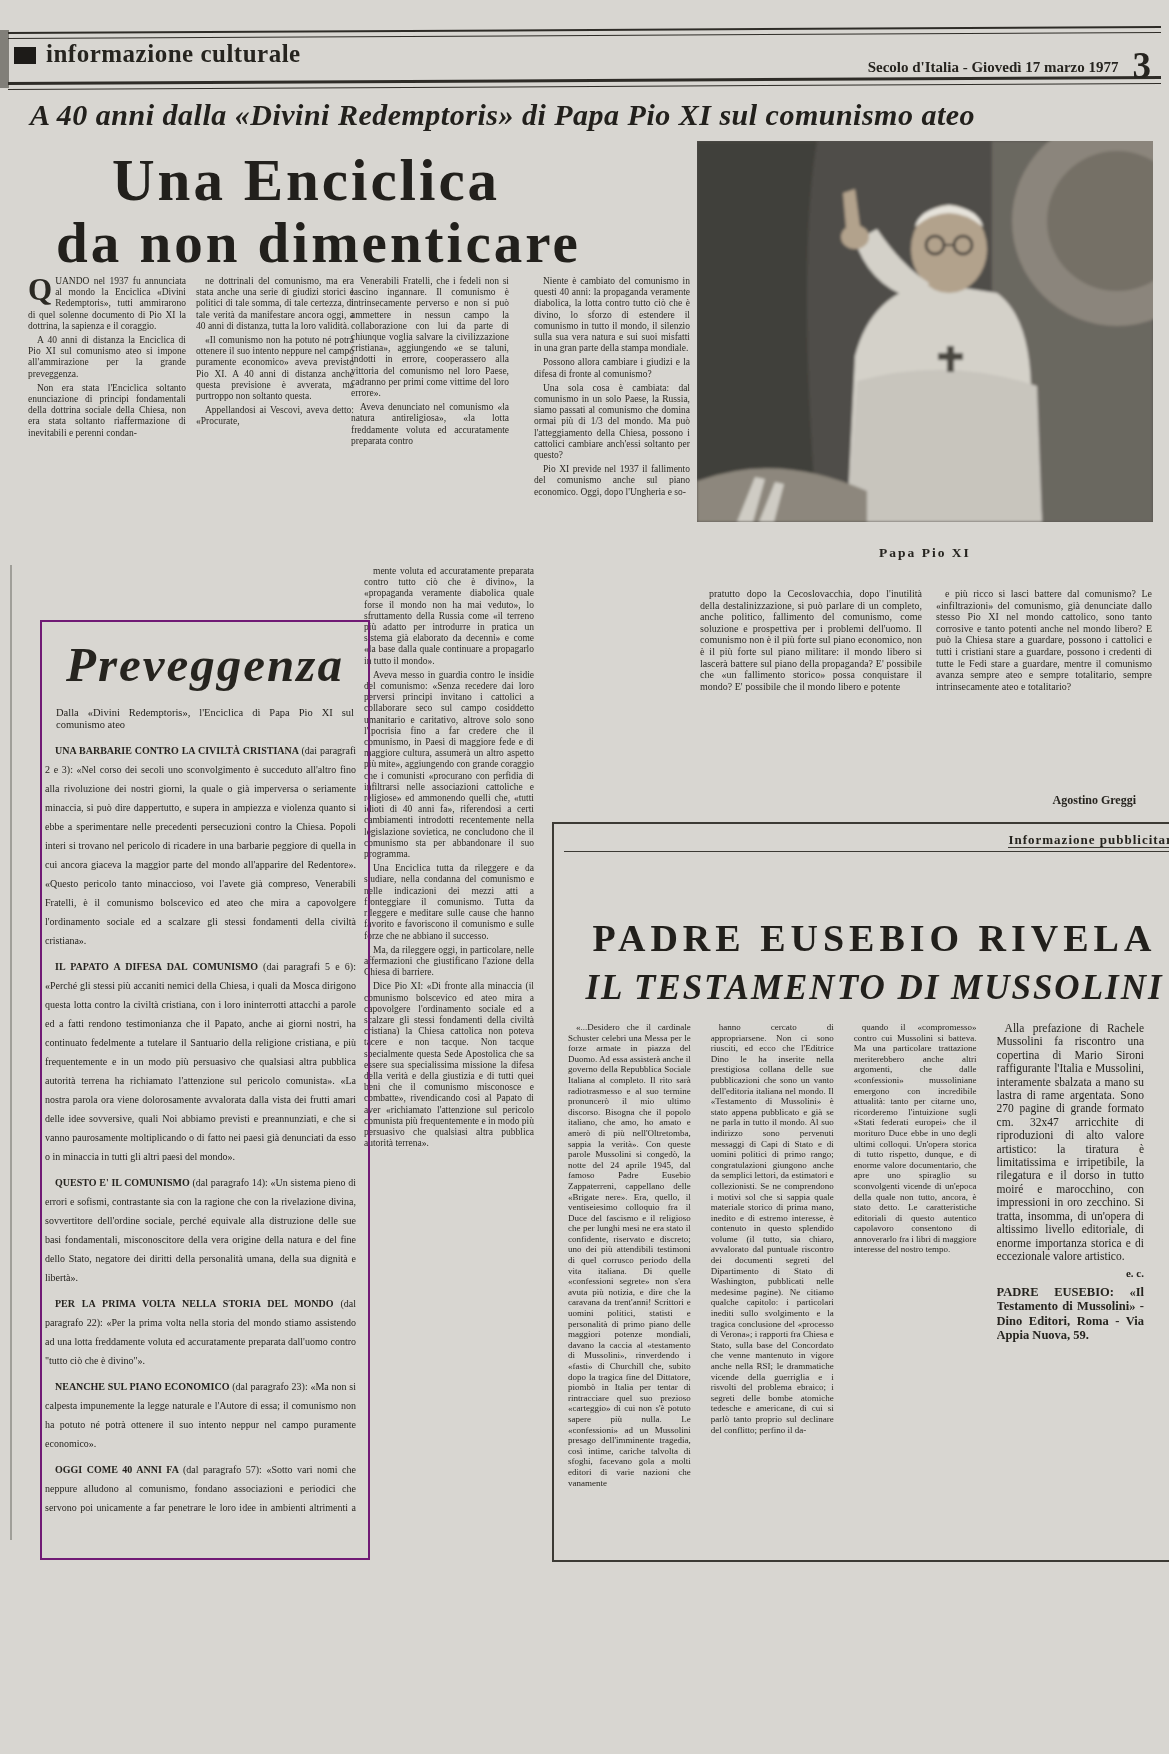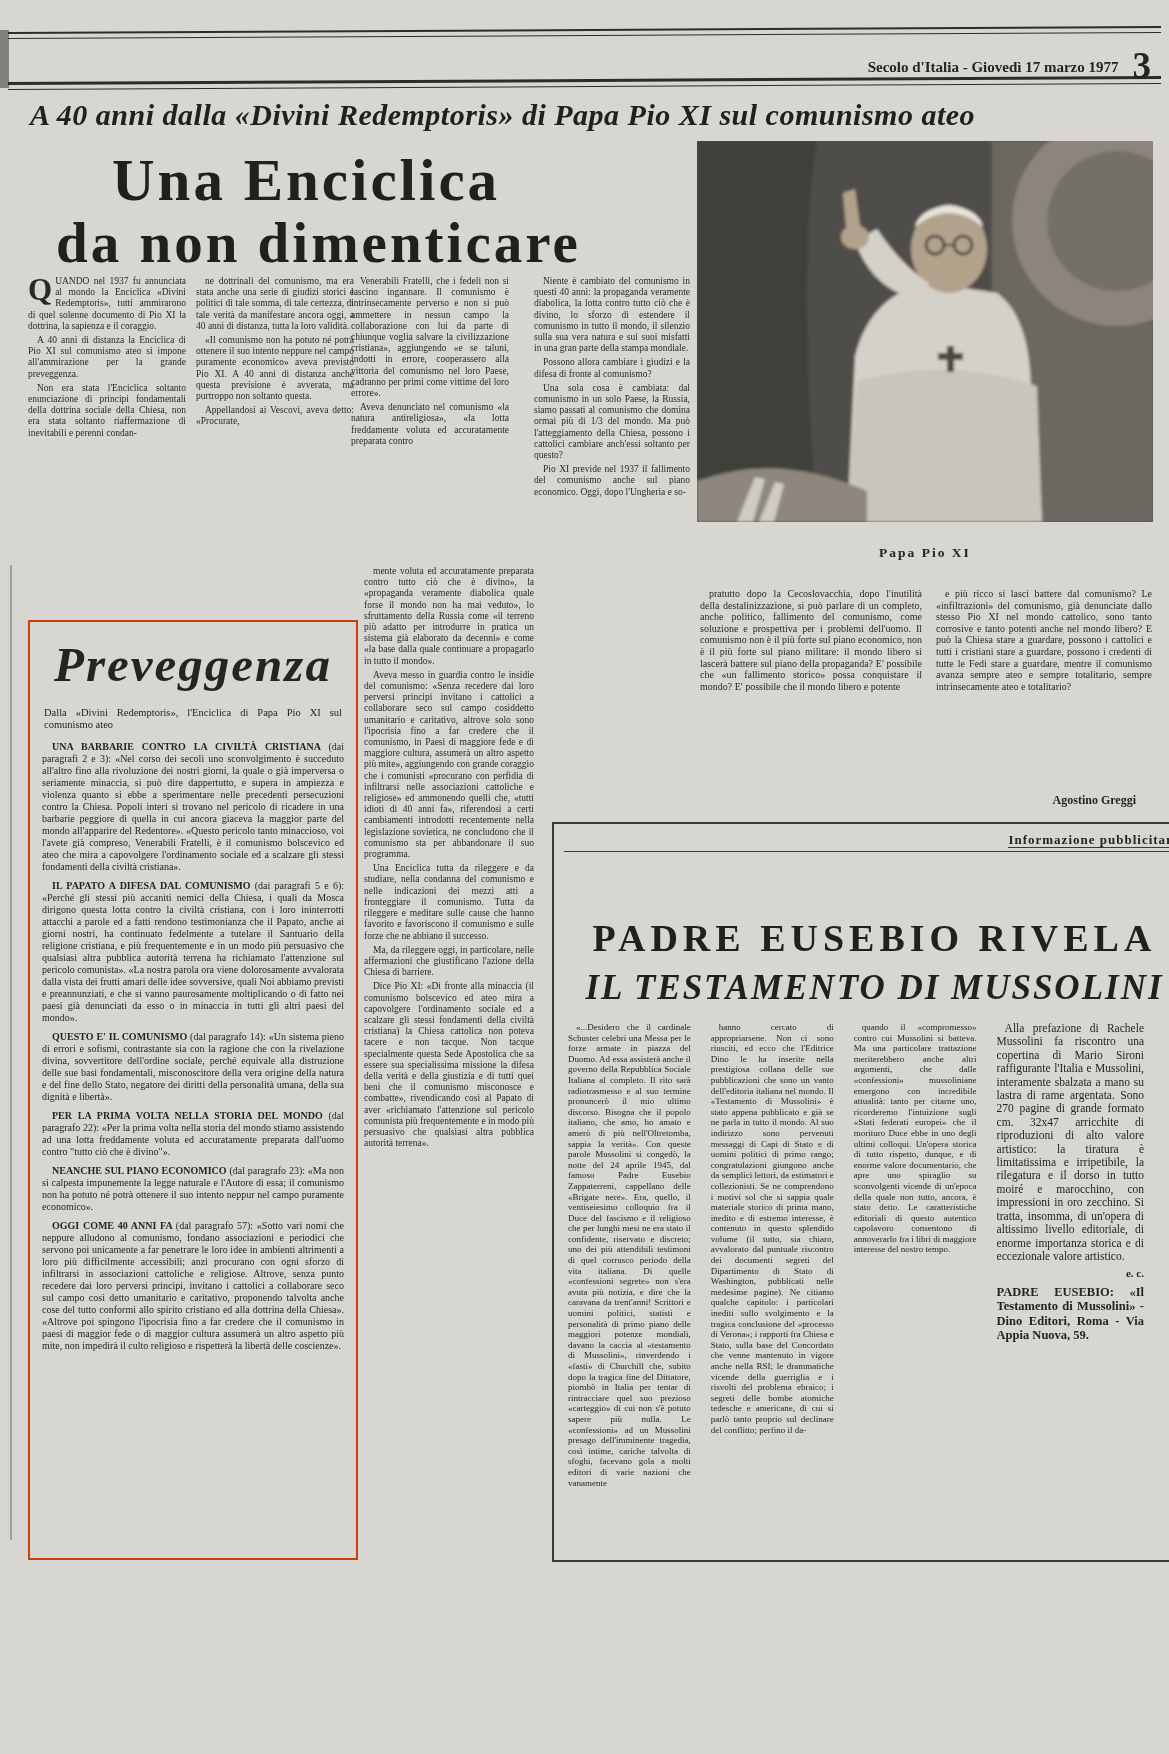--- a/index.html
+++ b/index.html
@@ -19,24 +19,24 @@
   
   .bodycol{position:absolute;font-size:9.5px;line-height:11.2px;text-align:justify;overflow:hidden;color:#2b2923;}
   .bodycol p{margin:0 0 3px;text-indent:9px;}
   .dropcap-first p:first-child{text-indent:0;}
   .dropcap-first p:first-child::first-letter{float:left;font-size:31px;line-height:25px;font-weight:bold;padding:1px 3px 0 0;}
   .byline{font-weight:bold;font-size:12px;text-align:right;}
   
   .photo{position:absolute;overflow:hidden;background:#55524d;}
   .caption{position:absolute;text-align:center;font-weight:bold;font-size:13.5px;letter-spacing:2px;}
   
-  .prev-box{position:absolute;border:2px solid #c2410c;}
+  .prev-box{position:absolute;border:2px solid #701a75;margin-left:12px;}
   .prev-title{font-style:italic;font-weight:bold;font-size:49px;letter-spacing:2px;text-align:center;margin-top:14px;}
   .prev-intro{font-size:10.5px;line-height:12px;padding:14px 14px 0 14px;text-align:justify;}
-  .prev-body{font-size:10px;line-height:12px;text-align:justify;padding:10px 12px 0 12px;overflow:hidden;height:780px;}
+  .prev-body{font-size:10px;line-height:19px;text-align:justify;padding:10px 12px 0 3px;overflow:hidden;height:780px;}
   .prev-body p{margin:0 0 7px;text-indent:10px;}
   .sec-head{font-weight:bold;}
   
   .ad-box{position:absolute;border:2px solid #3c3a34;}
   .ad-label-row{position:absolute;left:10px;right:10px;top:6px;border-bottom:1.5px solid #3c3a34;text-align:right;padding-bottom:3px;}
   .ad-label{font-weight:bold;font-size:13px;letter-spacing:1px;border-bottom:1px solid #3c3a34;}
   .ad-overline{position:absolute;left:28px;top:44px;font-family:"Liberation Sans",sans-serif;font-style:italic;font-weight:bold;
                font-size:27px;letter-spacing:1px;color:#45423c;white-space:nowrap;}
   .ad-h1{position:absolute;left:0;right:0;top:92px;text-align:center;font-weight:bold;font-size:38px;letter-spacing:5px;color:#22201c;}
   .ad-h2{position:absolute;left:0;right:0;top:144px;text-align:center;font-weight:bold;font-style:italic;font-size:35px;letter-spacing:2px;color:#22201c;}
@@ -55,20 +55,23 @@
 <div class="page" style="background: rgb(216, 214, 209); color: rgb(38, 36, 31);">
 
   <div class="artifact" style="left:0;top:30px;width:9px;height:58px;"></div>
   <div class="artifact" style="left:10px;top:565px;width:2px;height:975px;opacity:.35;"></div>
 
   <div class="rule" style="left:8px;top:29px;width:1153px;height:2px;transform:rotate(-.3deg);"></div>
   <div class="rule" style="left:8px;top:35px;width:1153px;height:1px;transform:rotate(-.3deg);"></div>
   <div class="rule" style="left:8px;top:79px;width:1153px;height:3px;transform:rotate(-.3deg);"></div>
   <div class="rule" style="left:8px;top:86px;width:1153px;height:1px;transform:rotate(-.3deg);"></div>
 
+  <div class="abs" style="left:14px;top:40px;width:1140px;">
+    <span class="mast-square"></span><span class="mast-section">informazione culturale</span>
+  </div>
   <div class="abs" style="right:18px;top:44px;text-align:right;">
     <span class="mast-edition">Secolo d'Italia - Giovedì 17 marzo 1977</span><span class="mast-pageno">3</span>
   </div>
 
   <div class="abs kicker" style="left:30px;top:98px;">A 40 anni dalla «Divini Redemptoris» di Papa Pio XI sul comunismo ateo</div>
   <div class="abs title t1" style="left:112px;top:146px;">Una Enciclica</div>
   <div class="abs title t2" style="left:56px;top:210px;">da non dimenticare</div>
 
   <div class="photo" style="left:697px;top:141px;width:456px;height:381px;">
     <svg width="456" height="381" viewBox="0 0 456 381">

